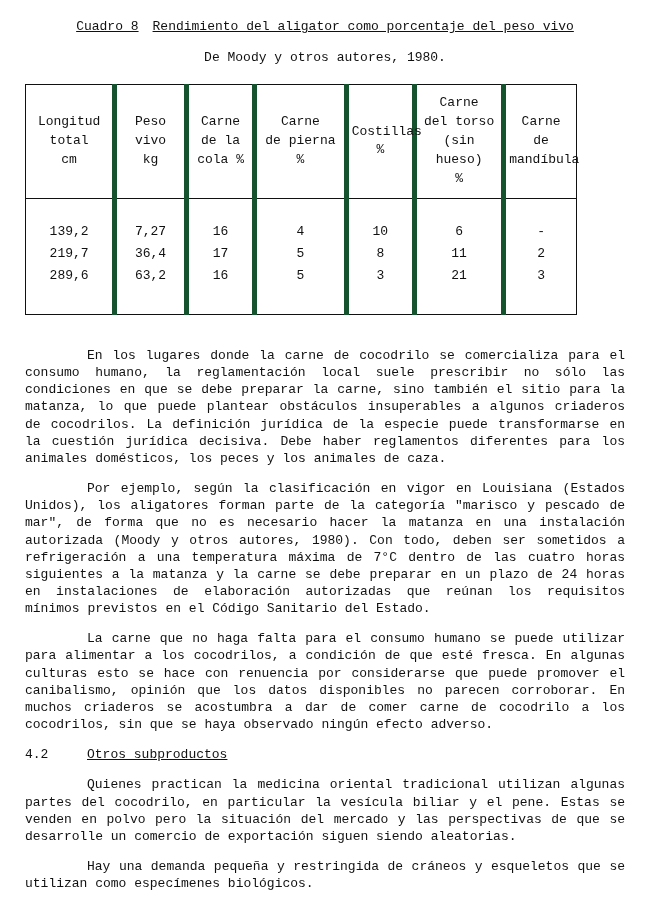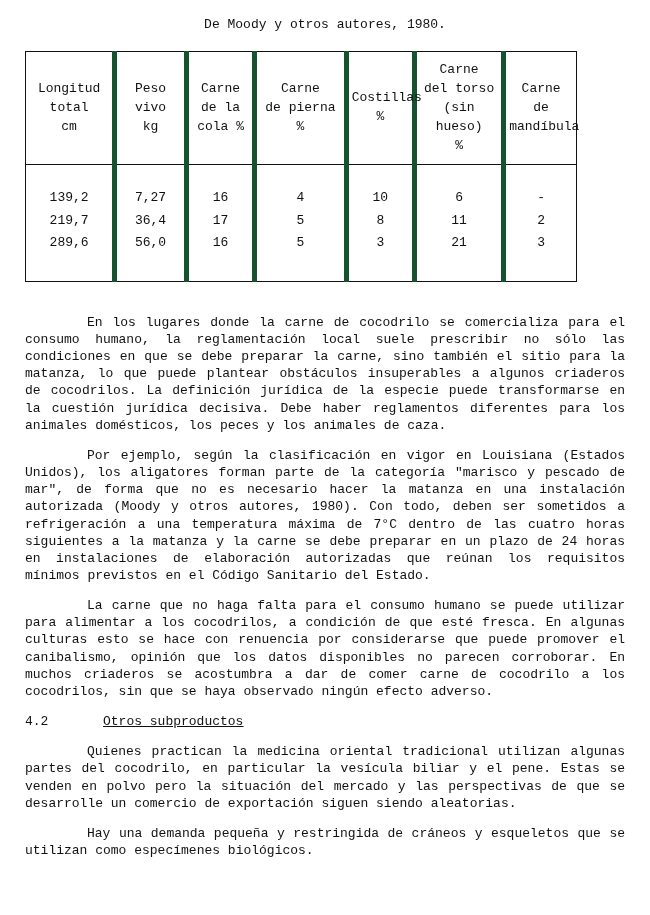--- a/index.html
+++ b/index.html
@@ -72,27 +72,30 @@
     text-indent: 62px;
     text-align: justify;
   }
   .section-heading {
     margin: 4px 0 13px 0;
   }
   .section-number {
     display: inline-block;
     width: 62px;
   }
-  .section-title { text-decoration: underline; margin-left: 16px; }
+  .section-title { text-decoration: underline; }
 </style>
 </head>
 <body>
 
 <div class="page">
 
+  <div class="caption-line">
+    <span class="u caption-label">Cuadro 8</span><span class="u">Rendimiento del aligator como porcentaje del peso vivo</span>
+  </div>
 
   <div class="source-line">De Moody y otros autores, 1980.</div>
 
   <table class="yield">
     <colgroup>
       <col class="c1">
         <col class="c2">
         <col class="c3">
         <col class="c4">
         <col class="c5">
@@ -137,21 +140,21 @@
         <td>219,7</td>
         <td>36,4</td>
         <td>17</td>
         <td>5</td>
         <td>8</td>
         <td>11</td>
         <td>2</td>
       </tr>
       <tr class="last-row">
         <td>289,6</td>
-        <td>56,0</td>
+        <td>63,2</td>
         <td>16</td>
         <td>5</td>
         <td>3</td>
         <td>21</td>
         <td>3</td>
       </tr>
     </tbody>
   </table>
 
   <p class="para">En los lugares donde la carne de cocodrilo se comercializa para el consumo humano, la reglamentación local suele prescribir no sólo las condiciones en que se debe preparar la carne, sino también el sitio para la matanza, lo que puede plantear obstáculos insuperables a algunos criaderos de cocodrilos. La definición jurídica de la especie puede transformarse en la cuestión jurídica decisiva. Debe haber reglamentos diferentes para los animales domésticos, los peces y los animales de caza.</p>

